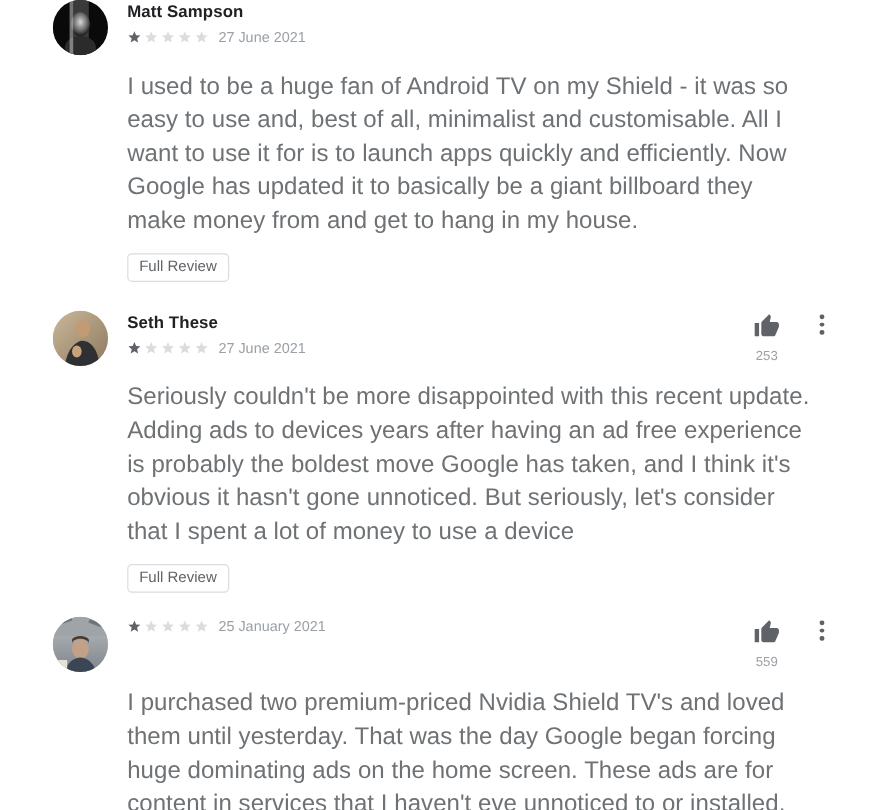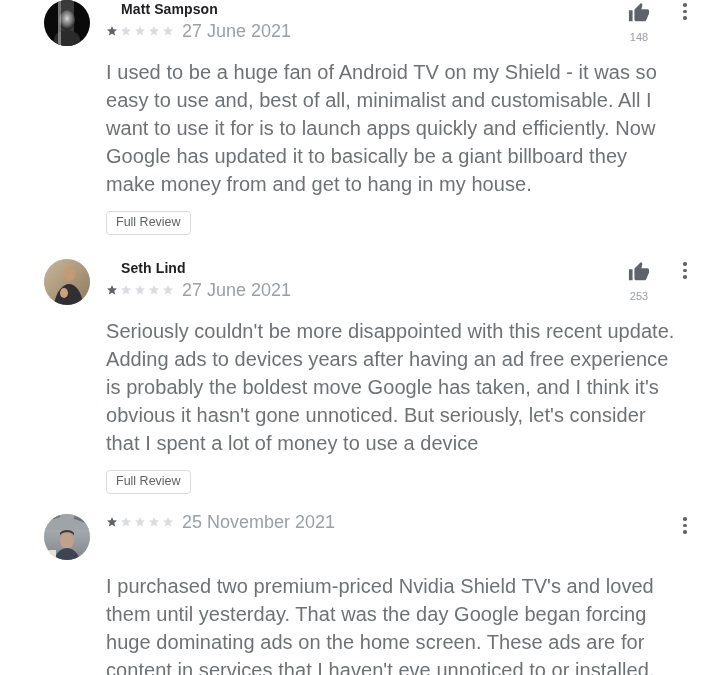--- a/index.html
+++ b/index.html
@@ -53,21 +53,21 @@
     flex: 1 1 auto;
     min-width: 0;
   }
 
   .author {
     font-size: 14px;
     font-weight: bold;
     line-height: 18px;
     color: #202124;
     letter-spacing: .1px;
-    margin: 0 0 5px 15px;
+    margin: 0 0 5px 0;
     white-space: nowrap;
   }
 
   .rating-row {
     display: flex;
     align-items: center;
     height: 16px;
   }
 
   .stars {
@@ -80,21 +80,21 @@
     width: 12px;
     height: 12px;
     display: inline-block;
     margin-right: 2px;
   }
   .star svg { display:block; width: 12px; height: 12px; }
   .star.on svg path { fill: #5f6368; }
   .star.off svg path { fill: #dadce0; }
 
   .date {
-    font-size: 18px;
+    font-size: 12px;
     color: #9aa0a6;
     line-height: 14px;
     white-space: nowrap;
   }
 
   
   .actions {
     position: absolute;
     right: 0;
     top: 0;
@@ -213,26 +213,20 @@
                 </svg>
               </span>
               <span class="star off">
                 <svg viewBox="0 0 24 24">
                   <path d="M12 17.27 18.18 21l-1.64-7.03L22 9.24l-7.19-.61L12 2 9.19 8.63 2 9.24l5.46 4.73L5.82 21z"></path>
                 </svg>
               </span>
             </span>
             <span class="date">27 June 2021</span>
           </div>
-        </div>
-        <div class="actions">
-          <div class="thumb-block"><span class="thumb-icon"><svg viewBox="0 0 24 24">
-                <path d="M1 21h4V9H1v12zm22-11c0-1.1-.9-2-2-2h-6.31l.95-4.57.03-.32c0-.41-.17-.79-.44-1.06L14.17 1 7.59 7.59C7.22 7.95 7 8.45 7 9v10c0 1.1.9 2 2 2h9c.83 0 1.54-.5 1.84-1.22l3.02-7.05c.09-.23.14-.47.14-.73v-2z"></path>
-              </svg></span><div class="thumb-count">148</div></div>
-          <div class="overflow"><span class="overflow-dots"><i></i><i></i><i></i></span></div>
         </div>
       </div>
       <div class="review-body">I used to be a huge fan of Android TV on my Shield - it was so easy to use and, best of all, minimalist and customisable. All I want to use it for is to launch apps quickly and efficiently. Now Google has updated it to basically be a giant billboard they make money from and get to hang in my house.</div>
       <div class="chip-wrap"><span class="chip">Full Review</span></div>
     </div>
     <div class="spacer-24"></div>
     <div class="review">
       <div class="review-head">
         <div class="avatar">
           <svg viewBox="0 0 46 46">
@@ -242,21 +236,21 @@
                 <stop offset="100%" stop-color="#8d7a5e"></stop>
               </linearGradient>
             </defs>
             <rect width="46" height="46" fill="url(#b1)"></rect>
             <ellipse cx="25" cy="15" rx="6" ry="7" fill="#c29a74"></ellipse>
             <path d="M10 46 C12 31 20 25 25 25 C31 25 38 32 39 46 Z" fill="#2f3034"></path>
             <ellipse cx="20" cy="34" rx="4" ry="5" fill="#c9a279"></ellipse>
           </svg>
         </div>
         <div class="head-text">
-          <div class="author">Seth Lind</div>
+          <div class="author">Seth These</div>
           <div class="rating-row">
             <span class="stars">
               <span class="star on">
                 <svg viewBox="0 0 24 24">
                   <path d="M12 17.27 18.18 21l-1.64-7.03L22 9.24l-7.19-.61L12 2 9.19 8.63 2 9.24l5.46 4.73L5.82 21z"></path>
                 </svg>
               </span>
               <span class="star off">
                 <svg viewBox="0 0 24 24">
                   <path d="M12 17.27 18.18 21l-1.64-7.03L22 9.24l-7.19-.61L12 2 9.19 8.63 2 9.24l5.46 4.73L5.82 21z"></path>
@@ -334,24 +328,27 @@
                 <svg viewBox="0 0 24 24">
                   <path d="M12 17.27 18.18 21l-1.64-7.03L22 9.24l-7.19-.61L12 2 9.19 8.63 2 9.24l5.46 4.73L5.82 21z"></path>
                 </svg>
               </span>
               <span class="star off">
                 <svg viewBox="0 0 24 24">
                   <path d="M12 17.27 18.18 21l-1.64-7.03L22 9.24l-7.19-.61L12 2 9.19 8.63 2 9.24l5.46 4.73L5.82 21z"></path>
                 </svg>
               </span>
             </span>
-            <span class="date">25 November 2021</span>
+            <span class="date">25 January 2021</span>
           </div>
         </div>
         <div class="actions">
+          <div class="thumb-block"><span class="thumb-icon"><svg viewBox="0 0 24 24">
+                <path d="M1 21h4V9H1v12zm22-11c0-1.1-.9-2-2-2h-6.31l.95-4.57.03-.32c0-.41-.17-.79-.44-1.06L14.17 1 7.59 7.59C7.22 7.95 7 8.45 7 9v10c0 1.1.9 2 2 2h9c.83 0 1.54-.5 1.84-1.22l3.02-7.05c.09-.23.14-.47.14-.73v-2z"></path>
+              </svg></span><div class="thumb-count">559</div></div>
           <div class="overflow"><span class="overflow-dots"><i></i><i></i><i></i></span></div>
         </div>
       </div>
       <div class="review-body">I purchased two premium-priced Nvidia Shield TV's and loved them until yesterday. That was the day Google began forcing huge dominating ads on the home screen. These ads are for content in services that I haven't eve unnoticed to or installed, they're totally irrelevant and obnoxious, and there is</div>
       <div class="chip-wrap"><span class="chip">Full Review</span></div>
     </div>
     <div class="spacer-18"></div>
   </div>
 
 </body></html>

